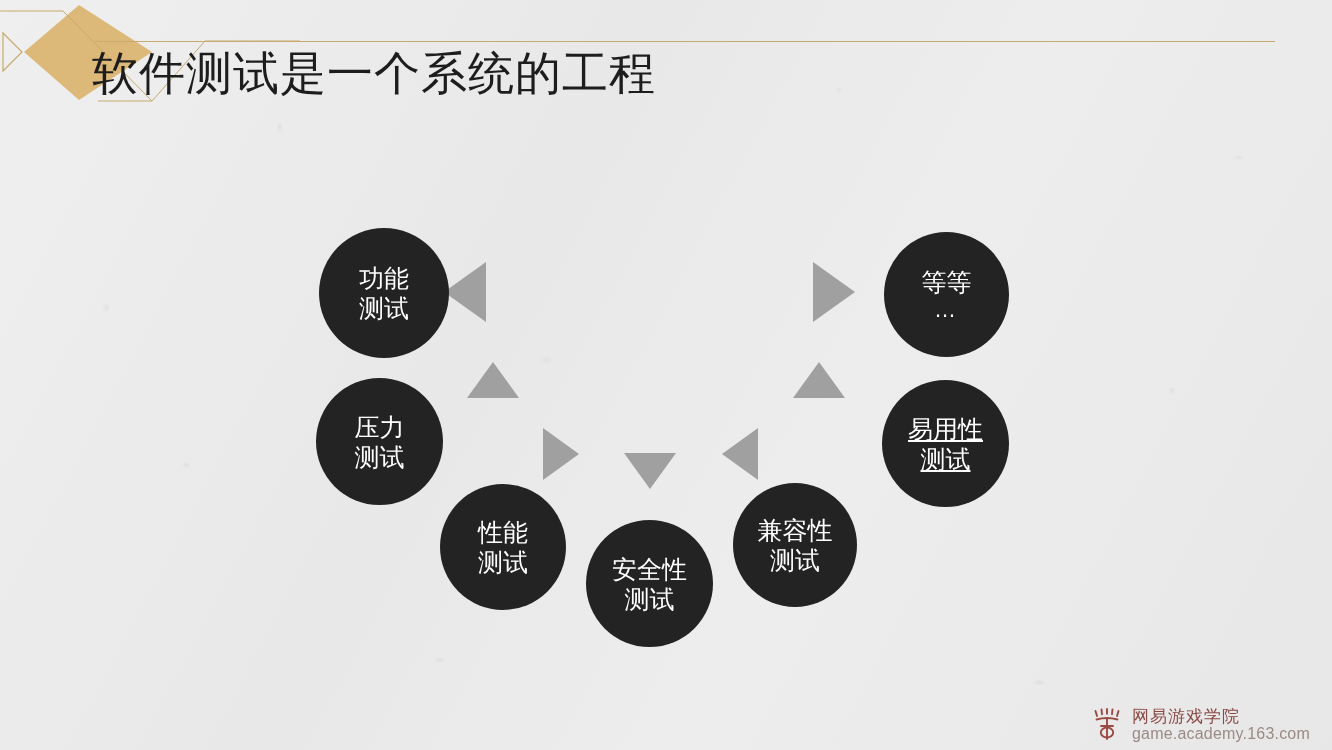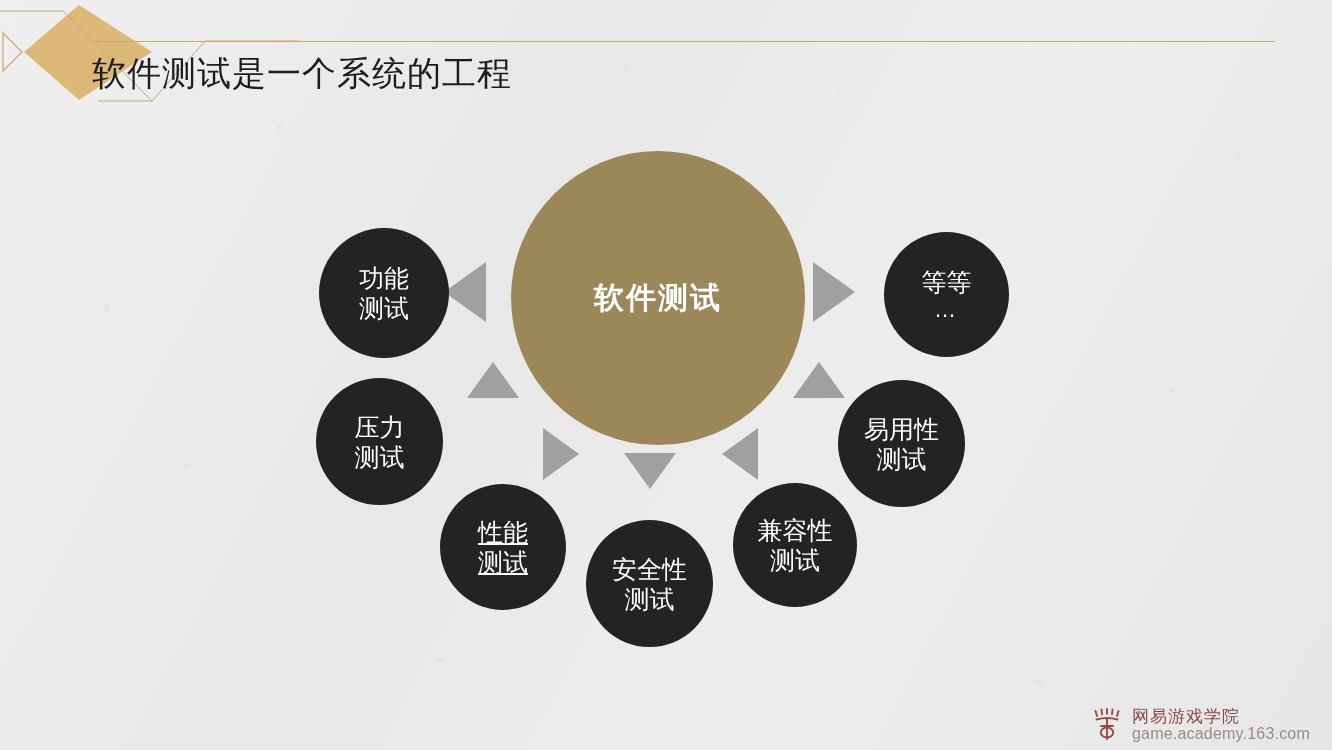--- a/index.html
+++ b/index.html
@@ -46,21 +46,21 @@
     top: 41px;
     width: 1180px;
     height: 1px;
     background: #c8a96e;
   }
 
   .page-title {
     position: absolute;
     left: 92px;
     top: 44px;
-    font-size: 34px;
+    font-size: 46px;
     line-height: 58px;
     color: #1d1d1d;
     font-weight: 400;
     letter-spacing: 1px;
     white-space: nowrap;
   }
 
   
   .diagram { position: absolute; inset: 0; }
 
@@ -165,23 +165,20 @@
   <div class="diagram">
 
     <div class="arrow left" style="left:444px; top:262px;"></div>
     <div class="arrow right" style="left:813px; top:262px;"></div>
     <div class="arrow sm up" style="left:467px; top:362px;"></div>
     <div class="arrow sm up" style="left:793px; top:362px;"></div>
     <div class="arrow sm right" style="left:543px; top:428px;"></div>
     <div class="arrow sm down" style="left:624px; top:453px;"></div>
     <div class="arrow sm left" style="left:722px; top:428px;"></div>
 
-    <div class="node node-hub" style="left:511px; top:151px; width:294px; height:294px;">
-      <span class="lbl">软件测试</span>
-    </div>
 
     <div class="node node-leaf" style="left:319px; top:228px; width:130px; height:130px;">
       <span class="lbl">
         <span>功能</span>
         <span>测试</span>
       </span>
     </div>
 
     <div class="node node-leaf" style="left:884px; top:232px; width:125px; height:125px;text-align:center;">
       <span class="lbl">
@@ -190,28 +187,28 @@
       </span>
     </div>
 
     <div class="node node-leaf" style="left:316px; top:378px; width:127px; height:127px;">
       <span class="lbl">
         <span>压力</span>
         <span>测试</span>
       </span>
     </div>
 
-    <div class="node node-leaf" style="left:838px; top:380px; width:127px; height:127px;">
+    <div class="node node-leaf" style="left:882px; top:380px; width:127px; height:127px;text-decoration:underline;">
       <span class="lbl">
         <span>易用性</span>
         <span>测试</span>
       </span>
     </div>
 
-    <div class="node node-leaf" style="left:440px; top:484px; width:126px; height:126px;text-decoration:underline;">
+    <div class="node node-leaf" style="left:440px; top:484px; width:126px; height:126px;">
       <span class="lbl">
         <span>性能</span>
         <span>测试</span>
       </span>
     </div>
 
     <div class="node node-leaf" style="left:586px; top:520px; width:127px; height:127px;">
       <span class="lbl">
         <span>安全性</span>
         <span>测试</span>

